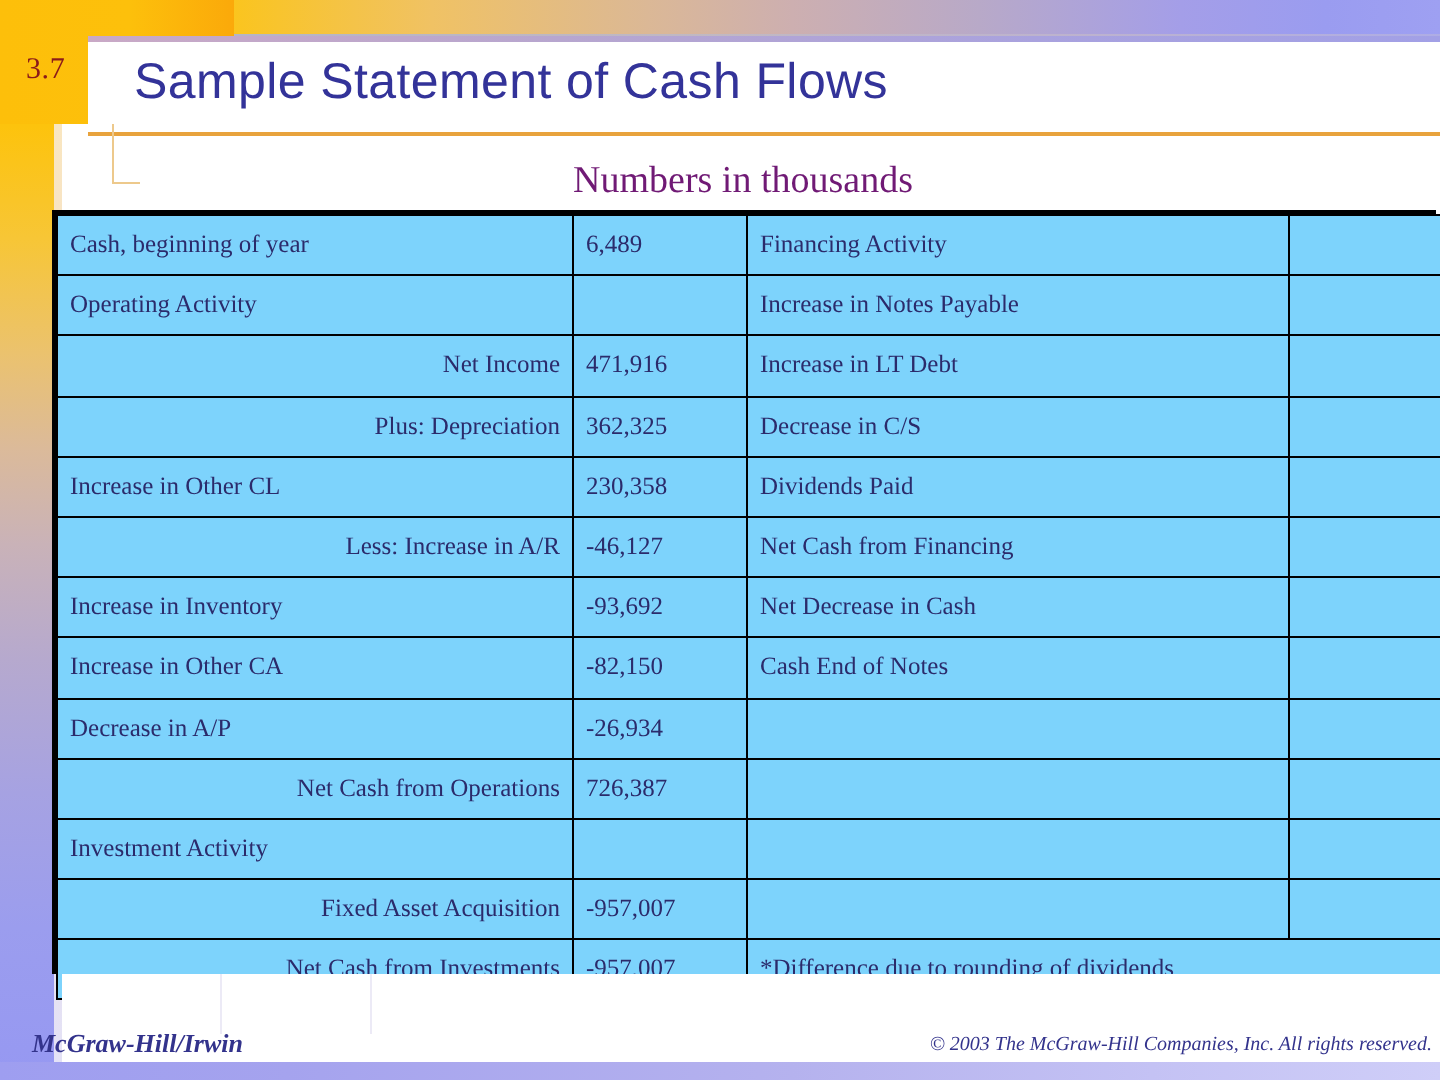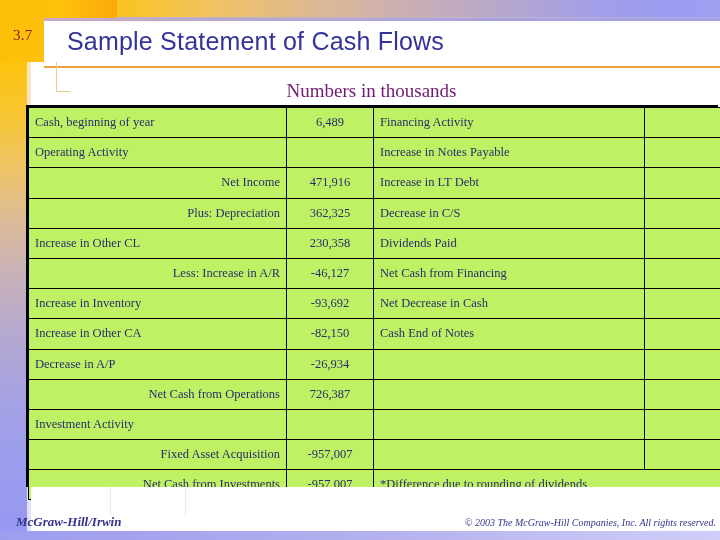--- a/index.html
+++ b/index.html
@@ -144,24 +144,24 @@
     font-family: "Liberation Serif", serif;
     font-size: 12.5px;
     color: #2B2B6B;
   }
   table.cf td {
     border: 1px solid #000000;
     padding: 0 6px;
     height: 29.2px;
     overflow: hidden;
     white-space: nowrap;
-    background: #bef264;
+    background: #7dd3fc;
   }
   td.lbl   { width: 245px; }
-  td.val   { width: 74px;  text-align: center; }
+  td.val   { width: 74px;  text-align: left; }
   td.rlbl  { width: 258px; }
   td.rval  { width: 115px; text-align: right; }
 
   td.blank { color: transparent; }
 
   .i0 { padding-left: 6px; }
   .i1 { padding-left: 24px; text-align: right; }
   .i2 { padding-left: 46px; }
 
   .r-ind-0 { padding-left: 6px; }

